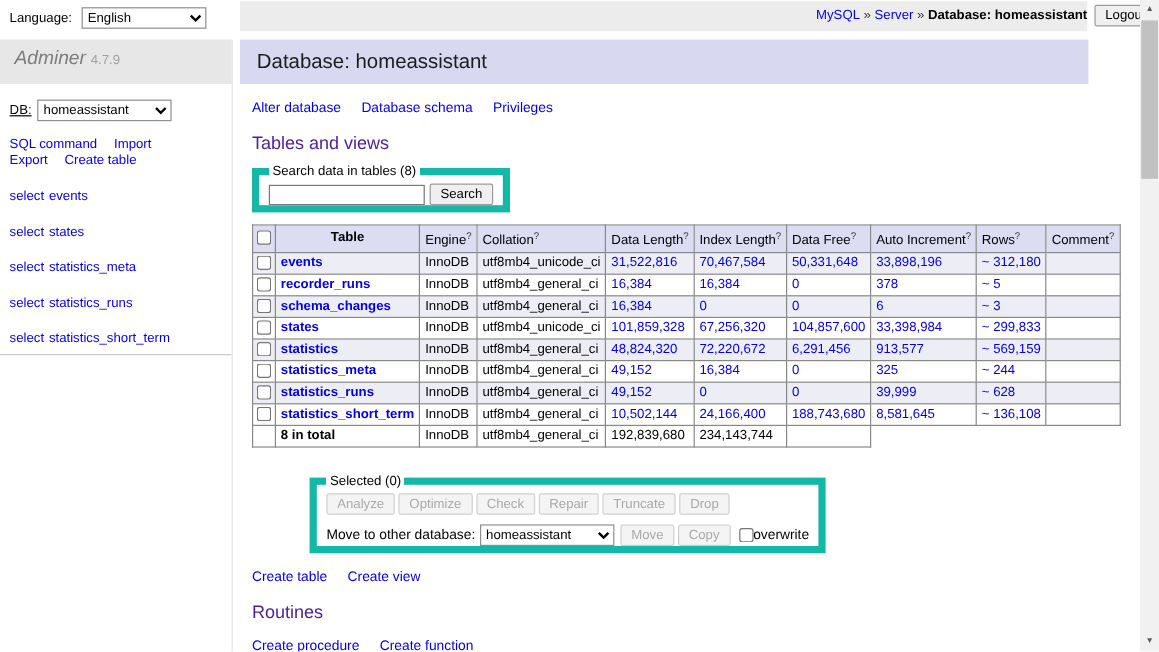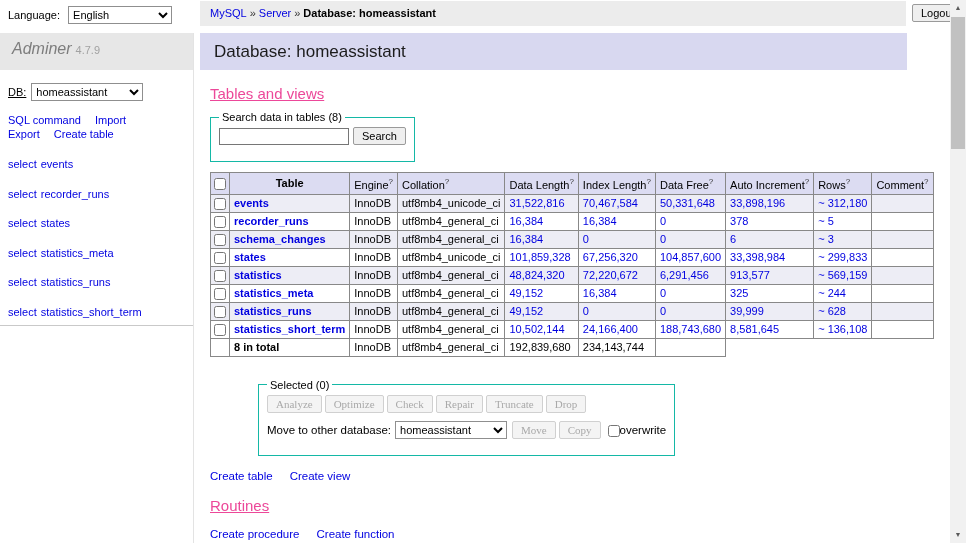--- a/index.html
+++ b/index.html
@@ -5,27 +5,27 @@
   * { margin:0; padding:0; box-sizing:border-box; }
   html,body { width:966px; height:543px; }
   body { position:relative; overflow:hidden; background:#fff; color:#000;
          font-family:"Liberation Sans", sans-serif; font-size:11px; }
   a { color:#0000e0; text-decoration:none; cursor:pointer; }
 
   
   #lang { position:absolute; top:6px; left:8px; }
   #lang select { width:104px; height:18px; font-size:11px; margin-left:5px; border:1px solid #8f8f8f; background:#fff; }
   #breadcrumb { position:absolute; left:200px; top:1px; width:706px; height:25px;
-                background:#ececec; line-height:25px; padding-left:10px; white-space:nowrap; }
+                background:#ececec; line-height:25px; padding-left:10px; white-space:nowrap;text-align:right; }
   #breadcrumb .sep { color:#333; margin:0 3px; }
   #logout-btn { position:absolute; top:4px; left:912px; }
 
   button { font-family:inherit; font-size:11px; padding:2px 8px; background:#efefef;
            border:1px solid #9a9a9a; border-radius:2px; color:#000; }
-  button:disabled { color:#a9a9a9; background:#f4f4f4; border-color:#d0d0d0;font-family:Liberation Serif, serif; }
+  button:disabled { color:#a9a9a9; background:#f4f4f4; border-color:#d0d0d0; }
 
   
   #sidebar { position:absolute; left:0; top:33px; width:193px; }
   #logo { background:#e7e7e7; height:37px; padding:7px 12px 0; }
   #logo .brand { font-style:italic; font-size:16px; color:#7d7d7d; }
   #logo .ver { font-size:11px; color:#a2a2a2; margin-left:4px; }
   #db-row { margin:13px 0 0 8px;text-decoration:underline; }
   #db-row select { width:112px; height:18px; font-size:11px; margin-left:5px; border:1px solid #8f8f8f; background:#fff; }
   #sb-links { margin:12px 0 0 8px; line-height:14px; }
   #sb-links a { margin-right:14px; }
@@ -35,23 +35,23 @@
   #sb-divider { border-bottom:1px solid #c9c9c9; width:193px; }
   #sb-vline { position:absolute; left:193px; top:33px; width:1px; height:510px; background:#e3e3e3; }
 
   
   #main { position:absolute; left:200px; top:33px; width:707px; }
   #main h2 { background:#d8d8f0; height:37px; line-height:37px; padding-left:14px;
              font-size:17px; font-weight:normal; color:#1c1c1c; }
   #main-body { padding-left:10px; }
   .toolbar-links { margin-top:14px; }
   .toolbar-links a { margin-right:17px; font-size:11.5px; }
-  h3 { font-size:15px; font-weight:normal; color:#ec4899; margin-top:15px;text-decoration:underline; }
-
-  fieldset { border:1px solid #14b8a6; padding:4px 8px 16px; margin-top:9px; width:fit-content; }
+  h3 { font-size:15px; font-weight:normal; color:#4c1d95; margin-top:15px; }
+
+  fieldset { border:6px solid #14b8a6; padding:4px 8px 0; margin-top:9px; width:fit-content; }
   legend { font-size:11px; padding:0 3px; }
   #search-fs input[type=text] { width:130px; height:17px; border:1px solid #767676; font-size:11px; padding:0 3px; }
   #search-fs button { margin-left:4px; }
 
   table { border-collapse:collapse; margin-top:10px; }
   td, th { border:1px solid #888; padding:2px 4px; font-size:11px; line-height:13px;
            white-space:nowrap; overflow:hidden; }
   thead td, thead th { background:#dcdcf2; }
   thead th { text-align:center; }
   thead td { font-weight:normal; text-align:left; }
@@ -101,42 +101,42 @@
   </div>
   <div id="sb-links">
     <div><a>SQL command</a><a>Import</a></div>
     <div><a>Export</a><a>Create table</a></div>
   </div>
   <div id="sb-tables">
     <p class="tline">
         <a class="sel">select</a><a>events</a>
       </p>
       <p class="tline">
-        <a class="sel">select</a><a>recorder_runs</a>
-      </p>
-      <p class="tline">
         <a class="sel">select</a><a>states</a>
       </p>
       <p class="tline">
         <a class="sel">select</a><a>statistics_meta</a>
       </p>
       <p class="tline">
         <a class="sel">select</a><a>statistics_runs</a>
       </p>
       <p class="tline">
         <a class="sel">select</a><a>statistics_short_term</a>
       </p>
   </div>
   <div id="sb-divider"></div>
 </div>
 <div id="sb-vline"></div>
 
 <div id="main">
   <h2>Database: homeassistant</h2>
   <div id="main-body">
+    <p class="toolbar-links">
+      <a>Alter database</a><a>Database schema</a><a>Privileges</a>
+    </p>
 
     <h3>Tables and views</h3>
 
     <fieldset id="search-fs">
       <legend>Search data in tables (8)</legend>
       <input type="text" value="" style=""><button>Search</button>
     </fieldset>
 
     <table>
       <thead>

